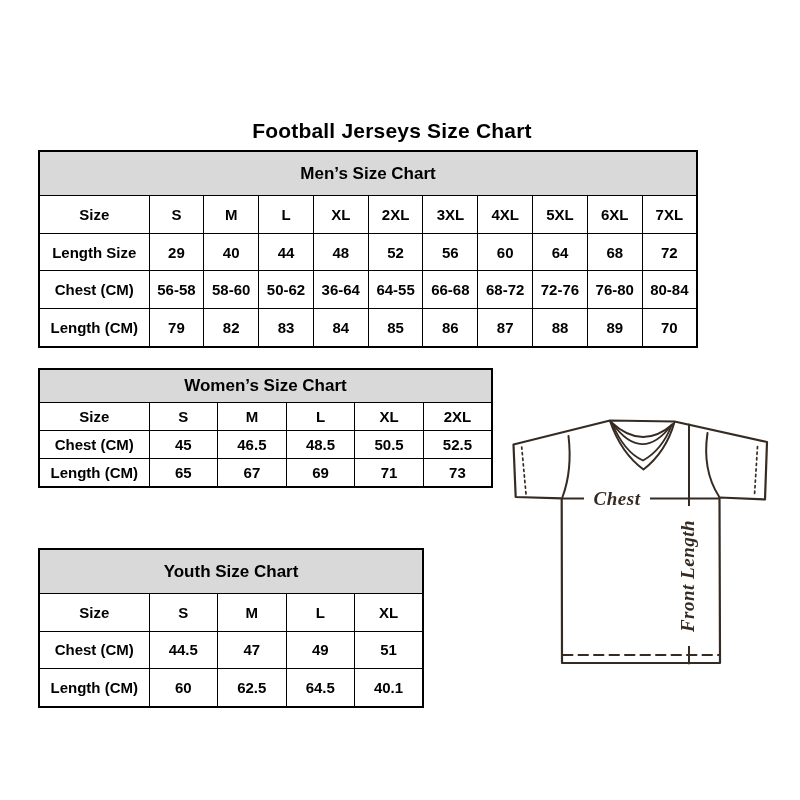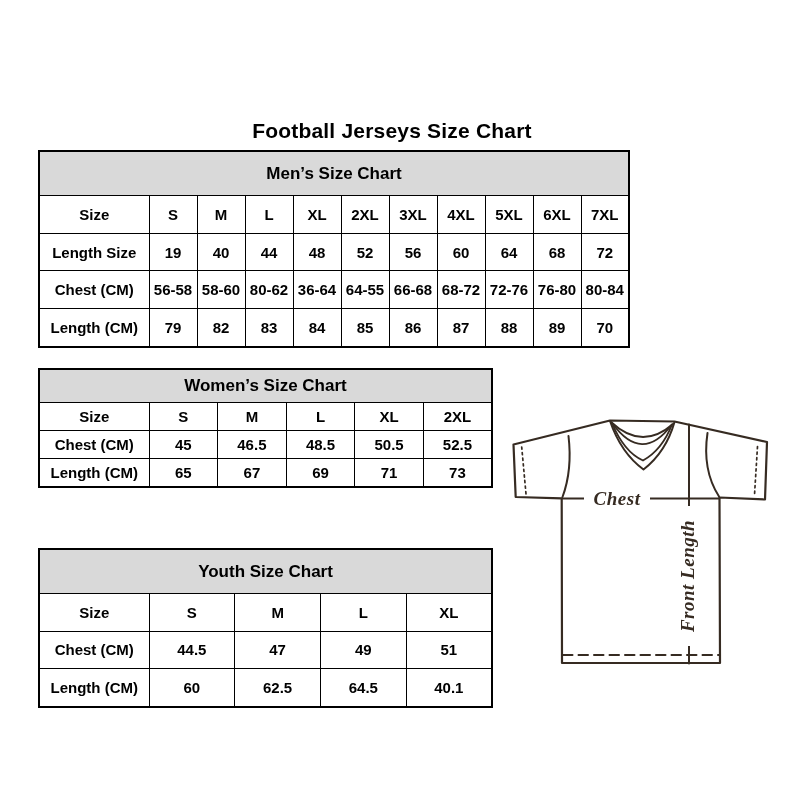--- a/index.html
+++ b/index.html
@@ -43,23 +43,23 @@
     vertical-align: middle;
     font-weight: bold;
     font-size: 15px;
     padding: 0;
     font-family: "Liberation Sans", sans-serif;
   }
   .size-table th.tbl-title {
     background: var(--header-bg);
     font-size: 17px;
   }
-  .men   { left: 38px; top: 150px; width: 592px; height: 198px; }
+  .men   { left: 38px; top: 150px; width: 660px; height: 198px; }
   .women { left: 38px; top: 368px; width: 455px; height: 120px; }
-  .youth { left: 38px; top: 548px; width: 455px; height: 160px; }
+  .youth { left: 38px; top: 548px; width: 386px; height: 160px; }
   .jersey-diagram {
     position: absolute;
     left: 505px;
     top: 403px;
     width: 270px;
     height: 270px;
   }
   .jersey-diagram svg { display: block; width: 100%; height: 100%; }
   .jersey-label {
     font-family: "Liberation Serif", serif;
@@ -101,36 +101,36 @@
           <td>XL</td>
           <td>2XL</td>
           <td>3XL</td>
           <td>4XL</td>
           <td>5XL</td>
           <td>6XL</td>
           <td>7XL</td>
         </tr>
         <tr>
           <th>Length Size</th>
-          <td>19</td>
+          <td>29</td>
           <td>40</td>
           <td>44</td>
           <td>48</td>
           <td>52</td>
           <td>56</td>
           <td>60</td>
           <td>64</td>
           <td>68</td>
           <td>72</td>
         </tr>
         <tr>
           <th>Chest (CM)</th>
           <td>56-58</td>
           <td>58-60</td>
-          <td>80-62</td>
+          <td>50-62</td>
           <td>36-64</td>
           <td>64-55</td>
           <td>66-68</td>
           <td>68-72</td>
           <td>72-76</td>
           <td>76-80</td>
           <td>80-84</td>
         </tr>
         <tr>
           <th>Length (CM)</th>

